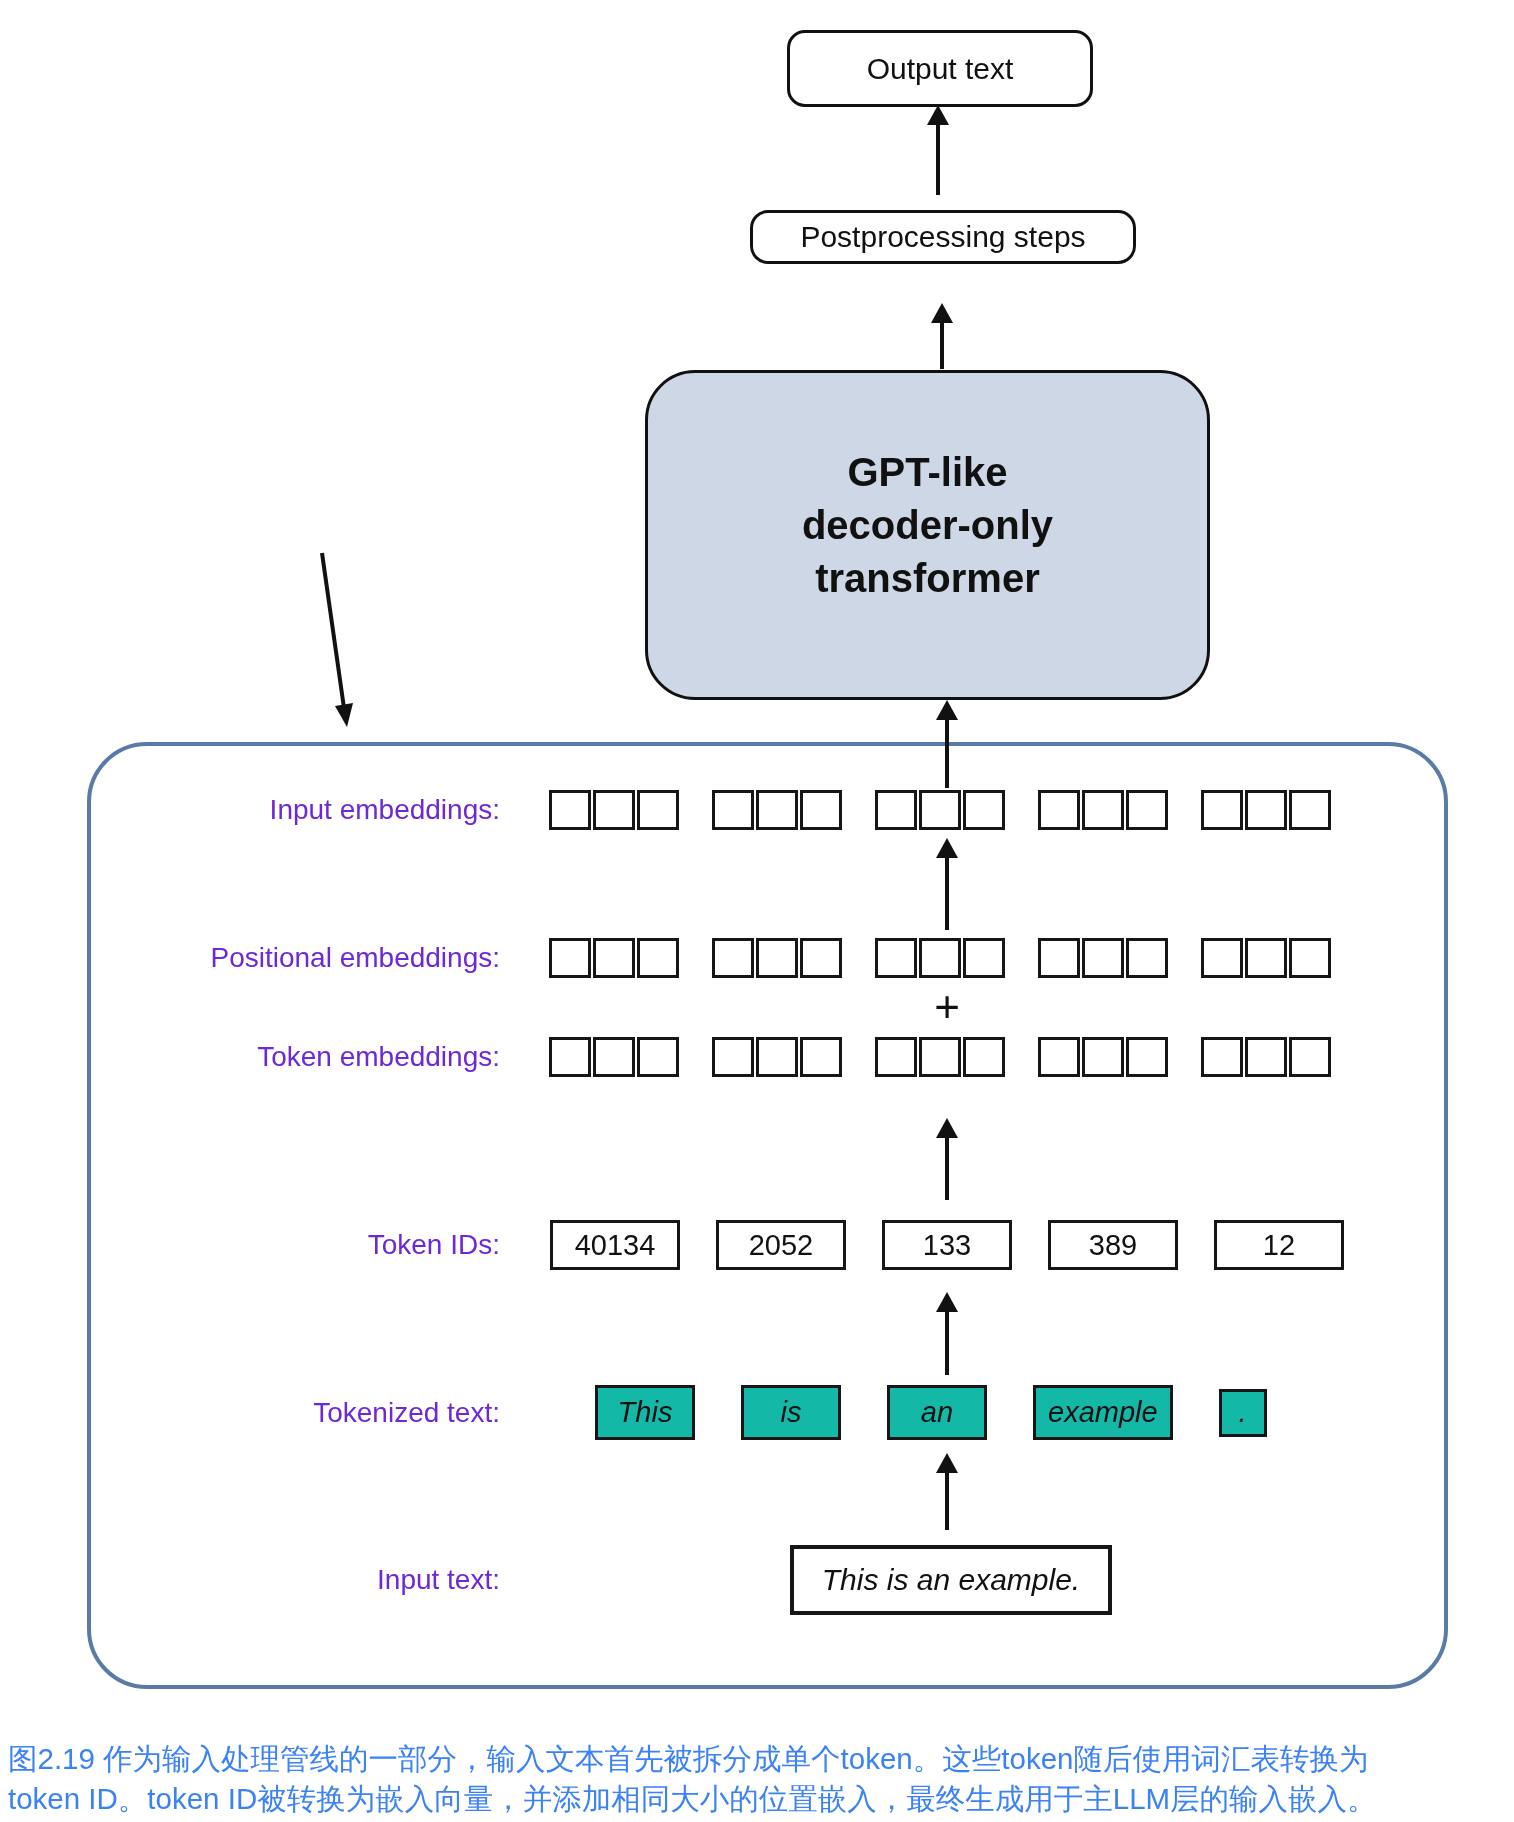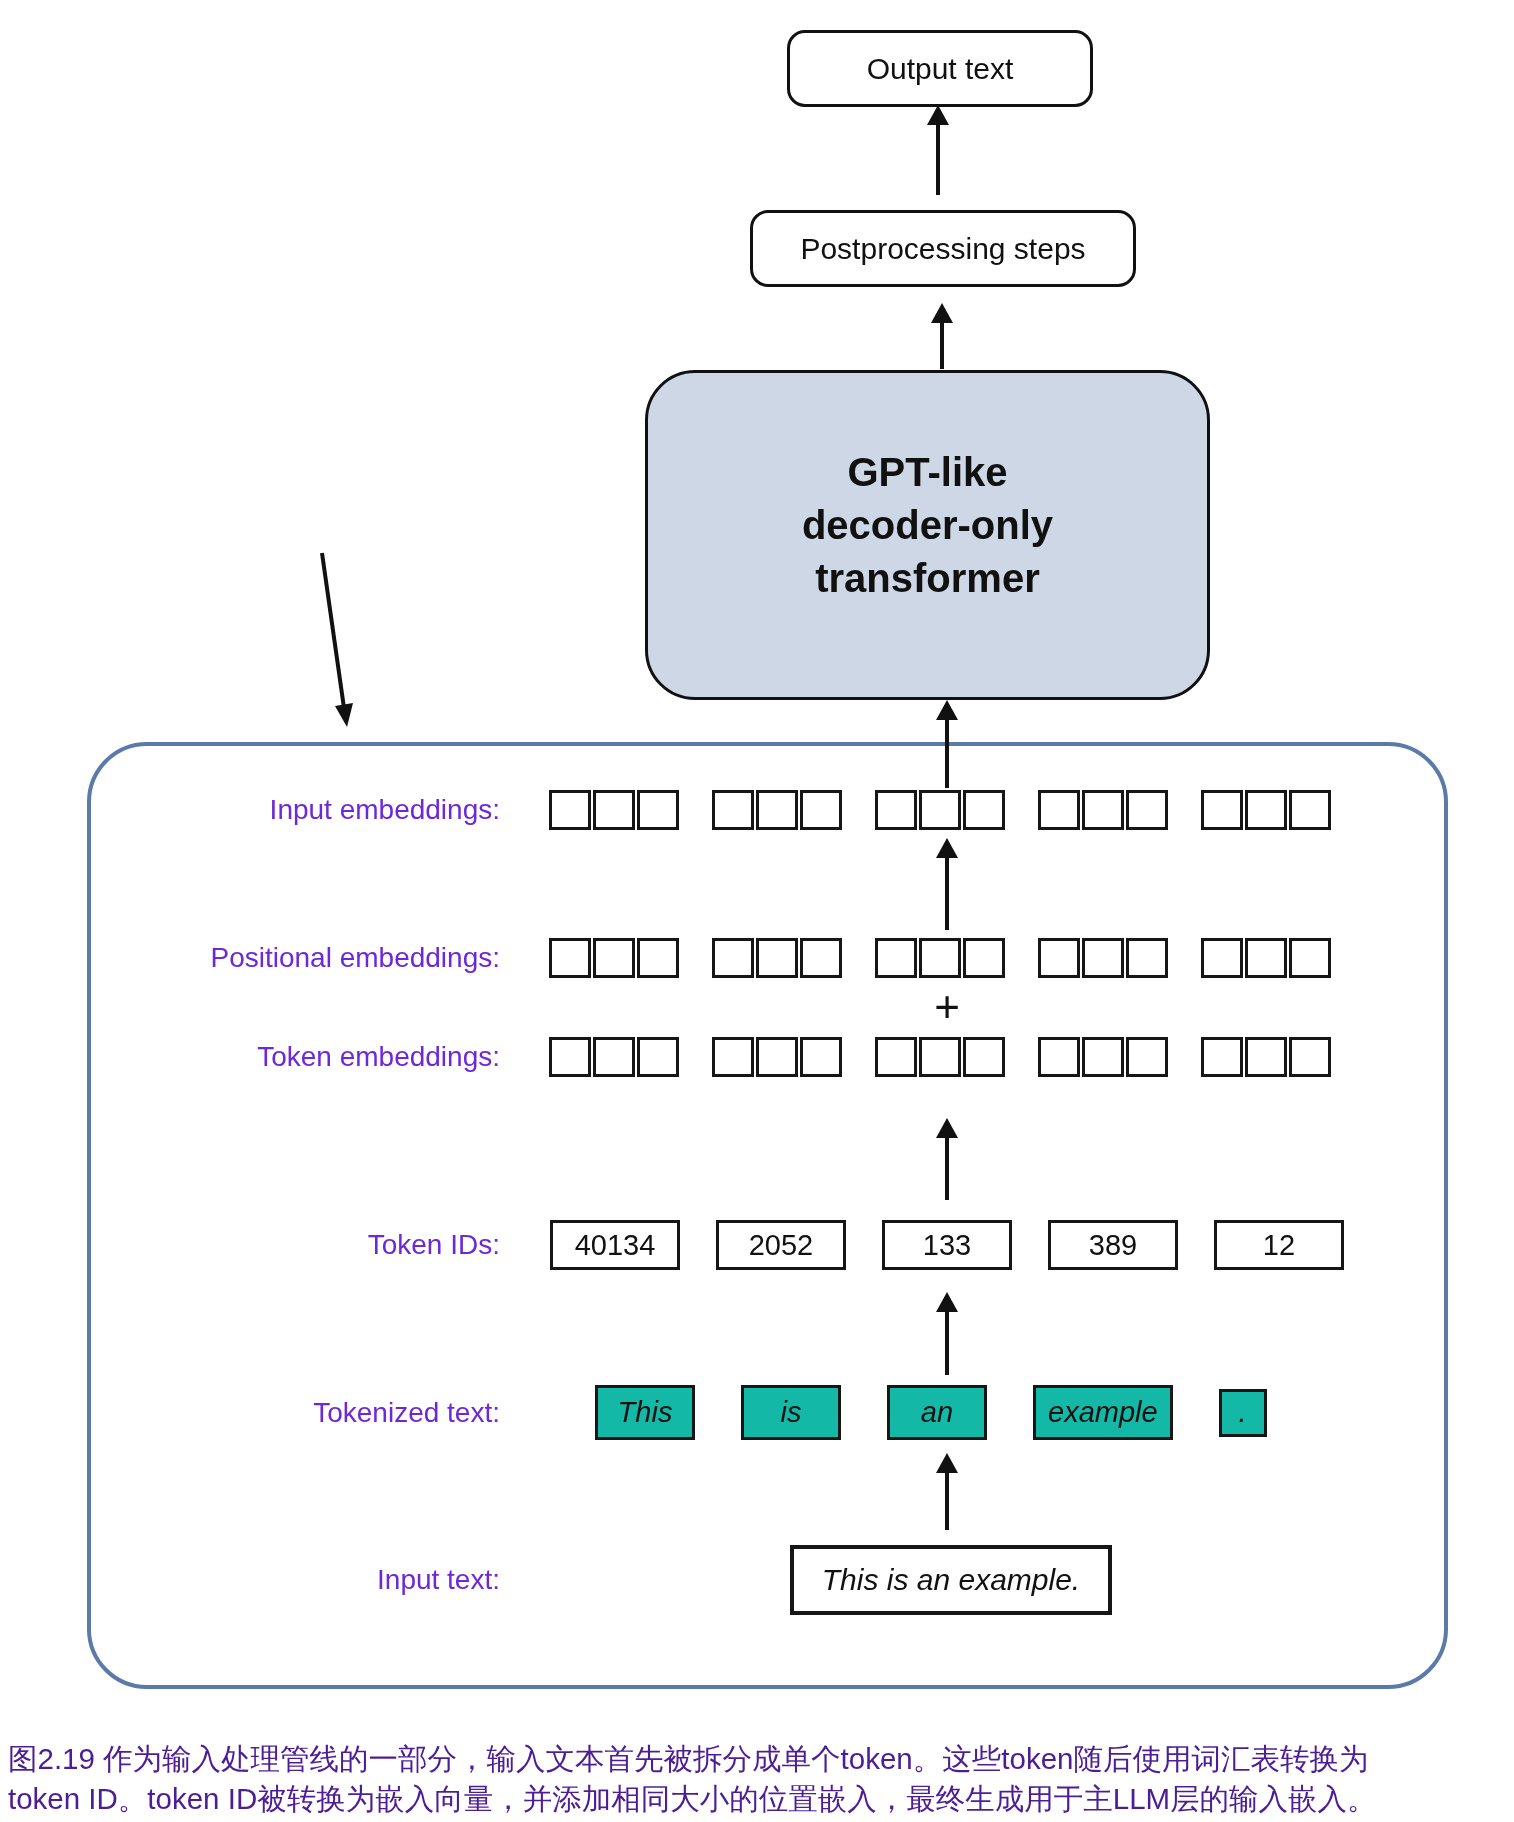--- a/index.html
+++ b/index.html
@@ -70,38 +70,38 @@
   
   .plus{
     position:absolute;left:947px;top:982px;transform:translateX(-50%);
     font-size:44px;font-weight:400;color:#111;
   }
   
   .annot-arrow{position:absolute;left:0;top:0;pointer-events:none;}
   
   .caption{
     position:absolute;left:8px;top:1739px;width:1502px;
-    font-size:29.5px;line-height:40px;color:#4c1d95;font-weight:500;
+    font-size:29.5px;line-height:40px;color:#3b82f6;font-weight:500;
   }
 </style>
 </head>
 <body>
 
 <div class="stage">
 
   <div class="flowbox" style="left:787px;top:30px;width:306px;height:77px;">
     <span>Output text</span>
   </div>
 
   <div class="varrow" style="left:927px;top:105px;">
     <div class="head"></div>
     <div class="shaft" style="height:70px;"></div>
   </div>
 
-  <div class="flowbox" style="left:750px;top:210px;width:386px;height:77px;">
+  <div class="flowbox" style="left:750px;top:210px;width:386px;height:54px;">
     <span>Postprocessing steps</span>
   </div>
 
   <div class="varrow" style="left:931px;top:303px;">
     <div class="head"></div>
     <div class="shaft" style="height:46px;"></div>
   </div>
 
   <div class="gptbox">
     <span>GPT-like</span>

